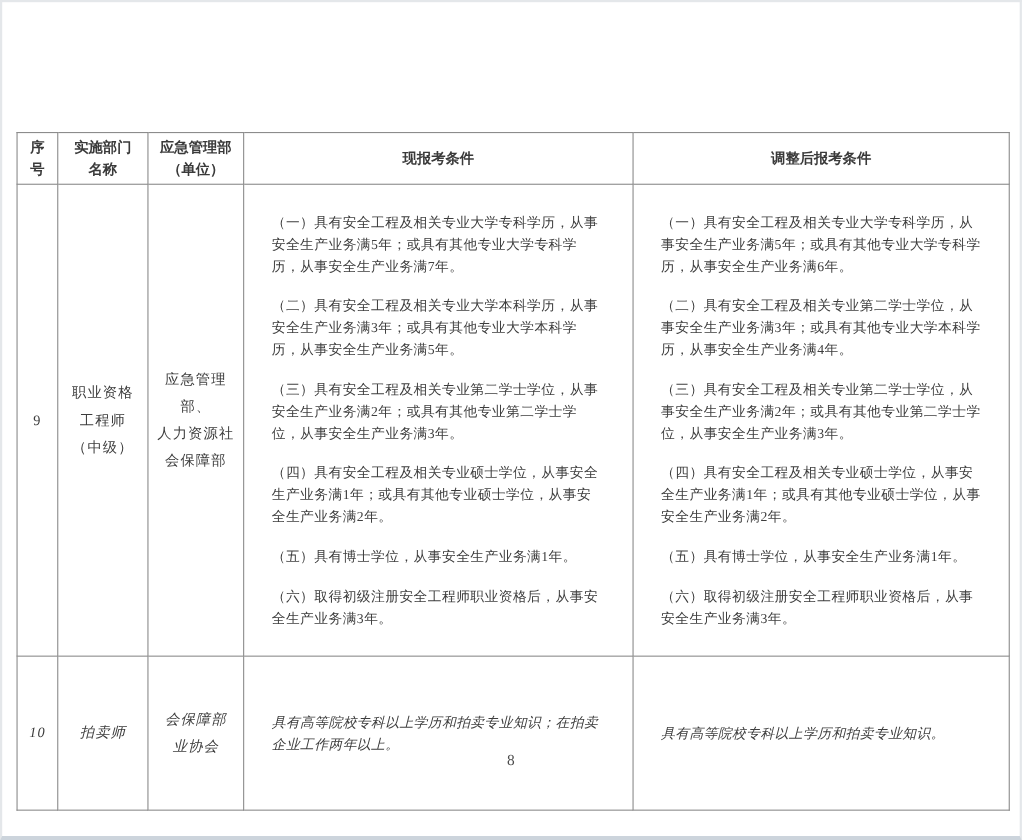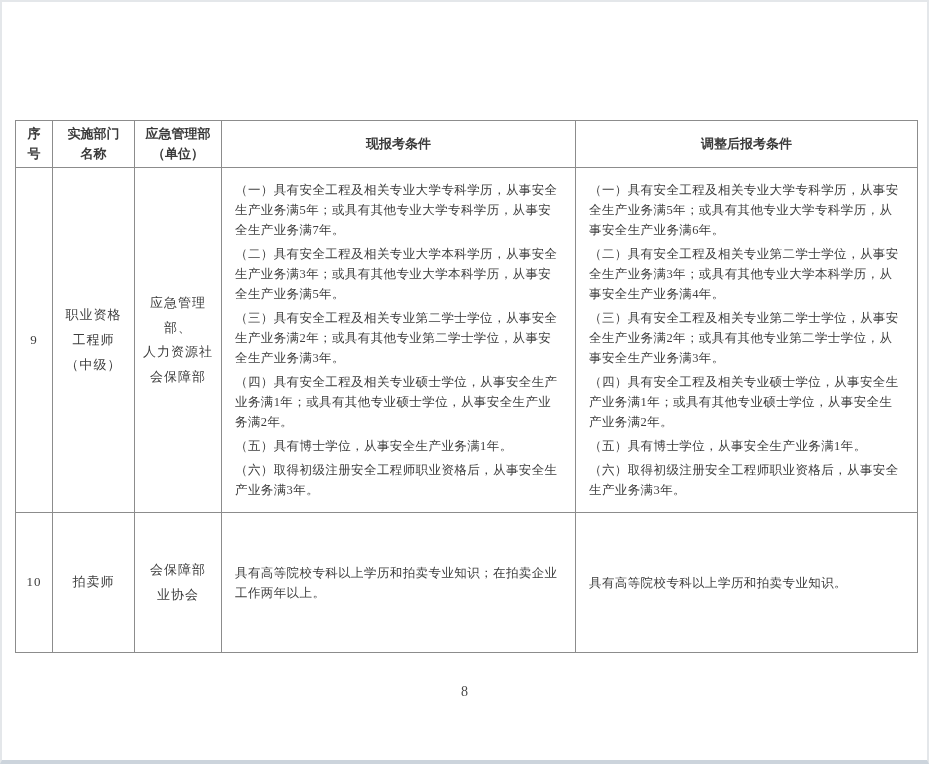--- a/index.html
+++ b/index.html
@@ -32,39 +32,39 @@
     font-weight: bold;
     text-align: center;
     vertical-align: middle;
     white-space: pre-line;
     line-height: 1.55;
     padding: 3px 2px;
     color: #3a3a3a;
   }
   tr.header-row { height: 44px; }
   tr.row-9 { height: 335px; }
-  tr.row-10 { height: 140px; }
+  tr.row-10 { height: 140px; font-style: italic; }
   .cell-center {
     text-align: center;
     vertical-align: middle;
     white-space: pre-line;
     font-size: 13px;
     line-height: 1.9;
     letter-spacing: 1px;
     padding: 2px;
   }
   .cond-cell {
     vertical-align: middle;
     text-align: left;
     font-size: 12.5px;
     line-height: 1.6;
     letter-spacing: 0.4px;
     padding: 8px 9px;
   }
-  .cond-cell p { margin: 4px; }
+  .cond-cell p { margin: 16px; }
   .page-number {
     position: absolute;
     left: 0;
     right: 0;
     top: 682px;
     text-align: center;
     font-size: 14px;
     color: #4a4a4a;
   }
 </style>

